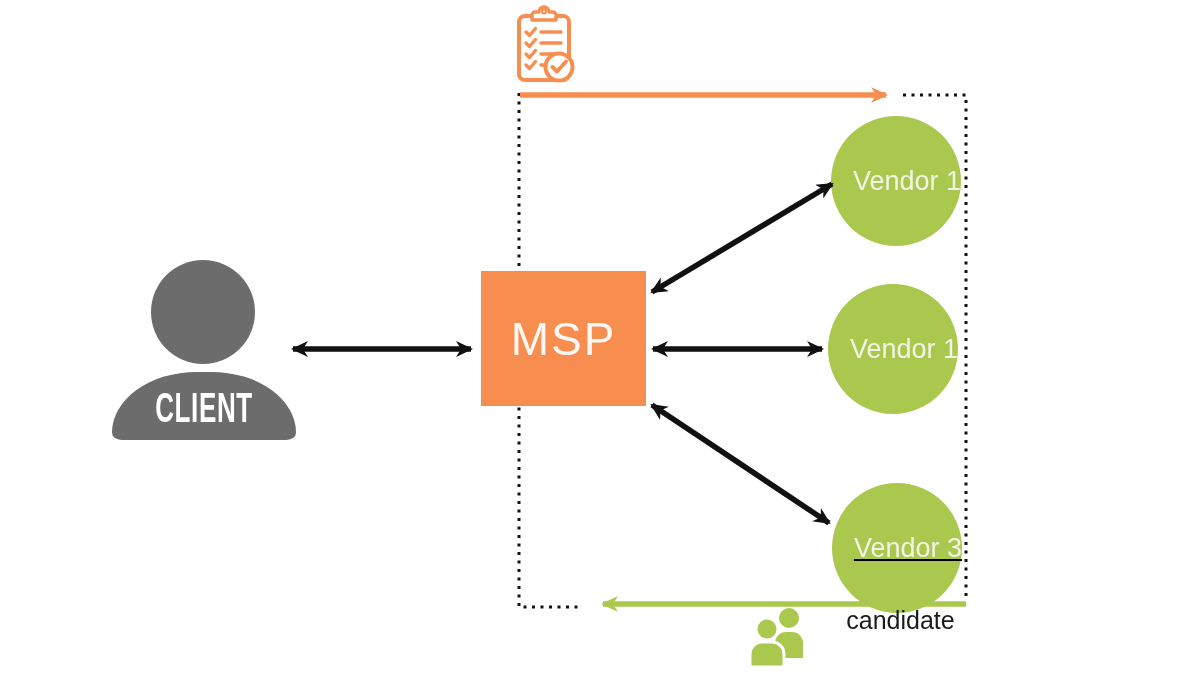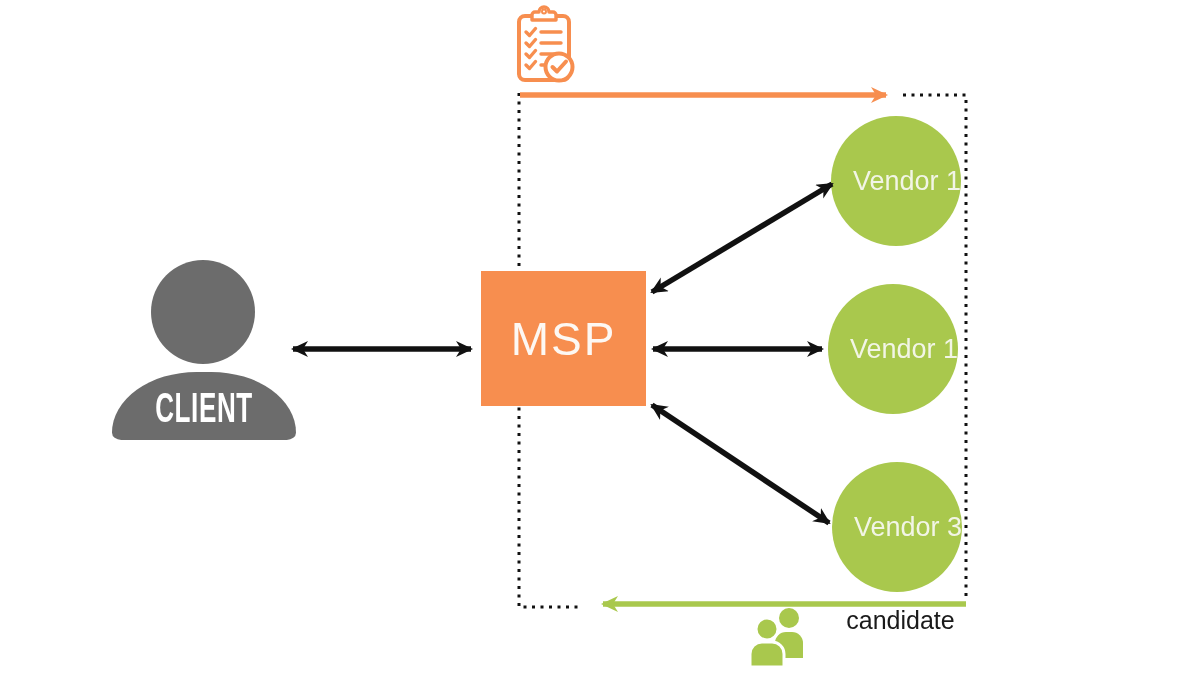--- a/index.html
+++ b/index.html
@@ -52,21 +52,21 @@
   }
   
   .vendor{
     position:absolute;width:130px;height:130px;border-radius:50%;
     background:var(--green);
     display:flex;align-items:center;justify-content:flex-end;
   }
   .vendor-label{color:var(--label-light);font-size:27px;font-weight:400;}
   .vendor-1{left:831px;top:116px;}
   .vendor-2{left:828px;top:284px;}
-  .vendor-3{left:832px;top:462px;}
+  .vendor-3{left:832px;top:483px;text-decoration:underline;}
   
   .caption{
     position:absolute;left:798px;top:604px;width:178px;
     text-align:center;color:var(--text-black);
     font-size:25px;line-height:1.28;
   }
   .caption span{display:block;padding-left:27px;}
   
   .clipboard-icon{position:absolute;left:512px;top:3px;}
   .people-icon{position:absolute;left:746px;top:606px;}

